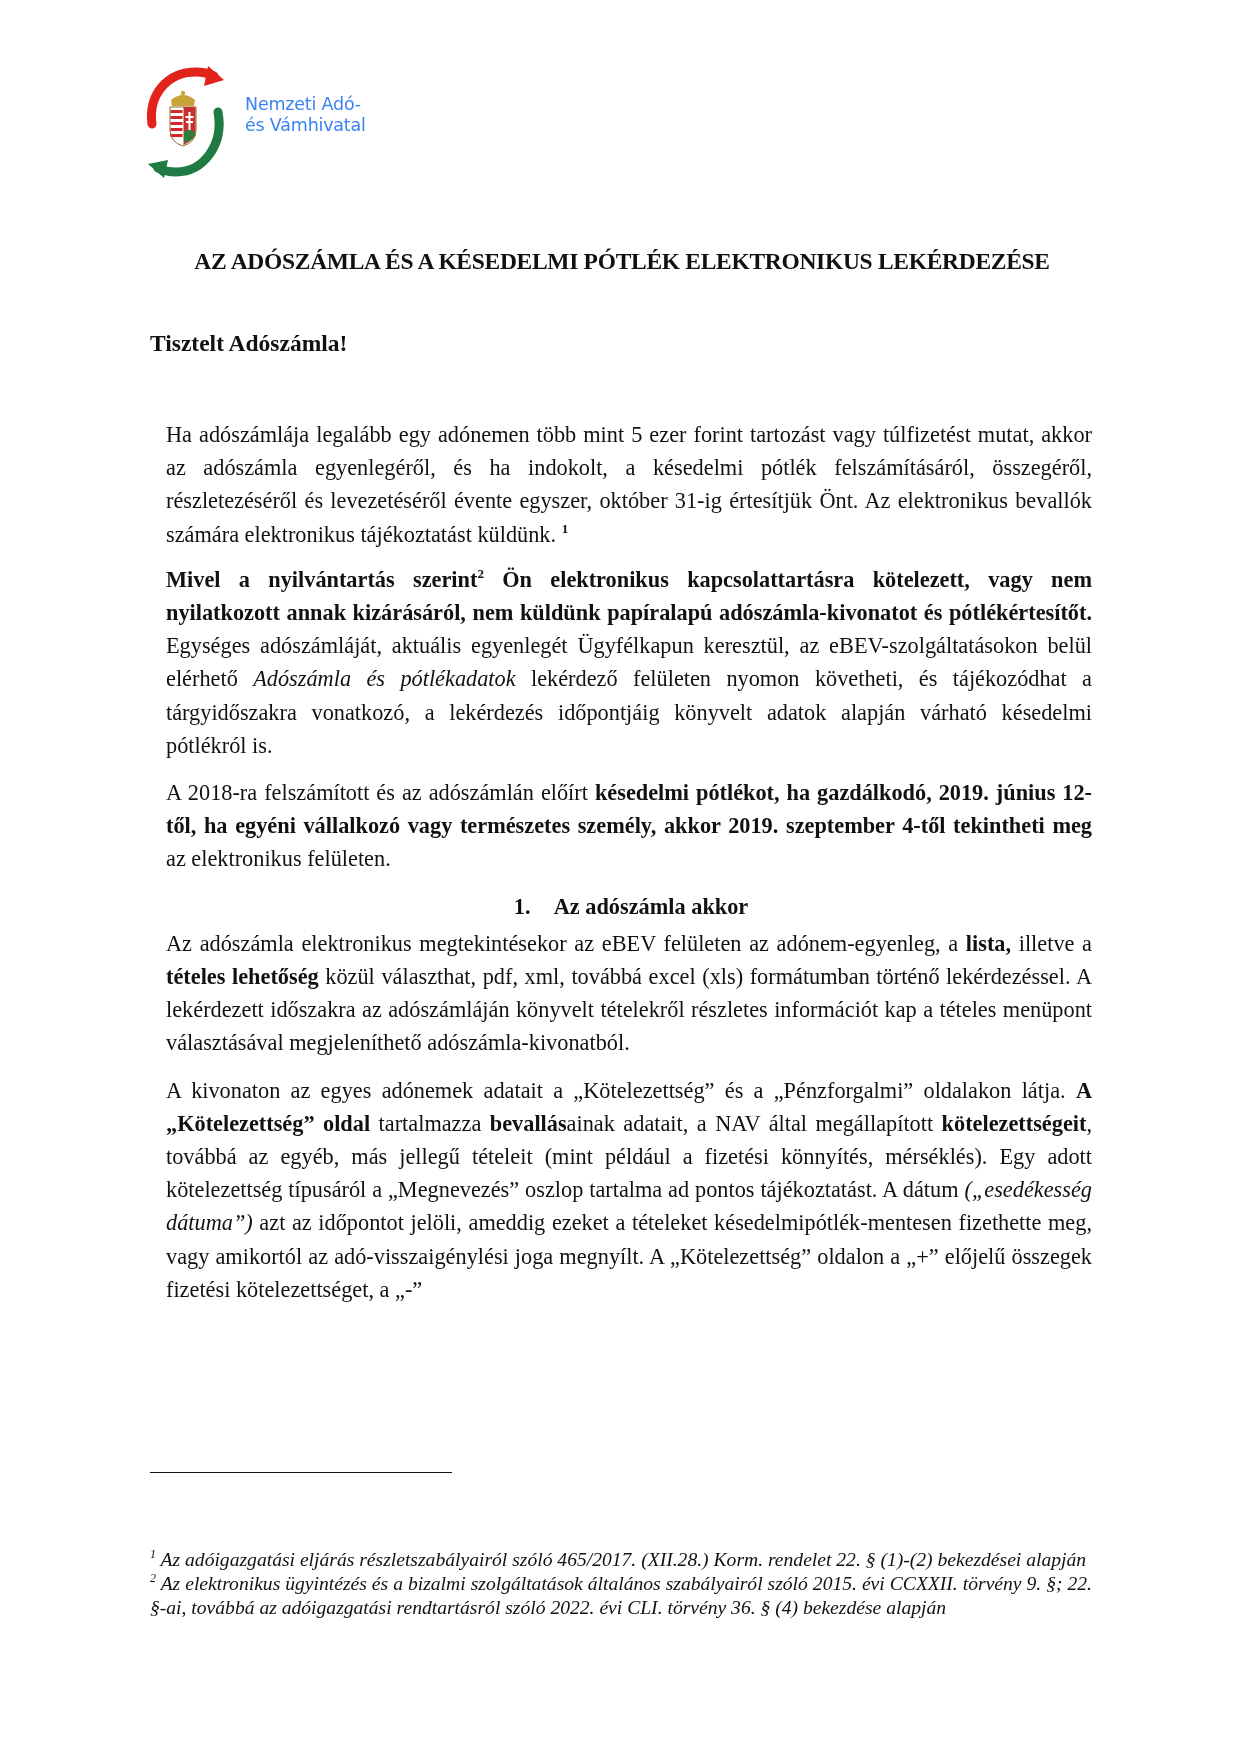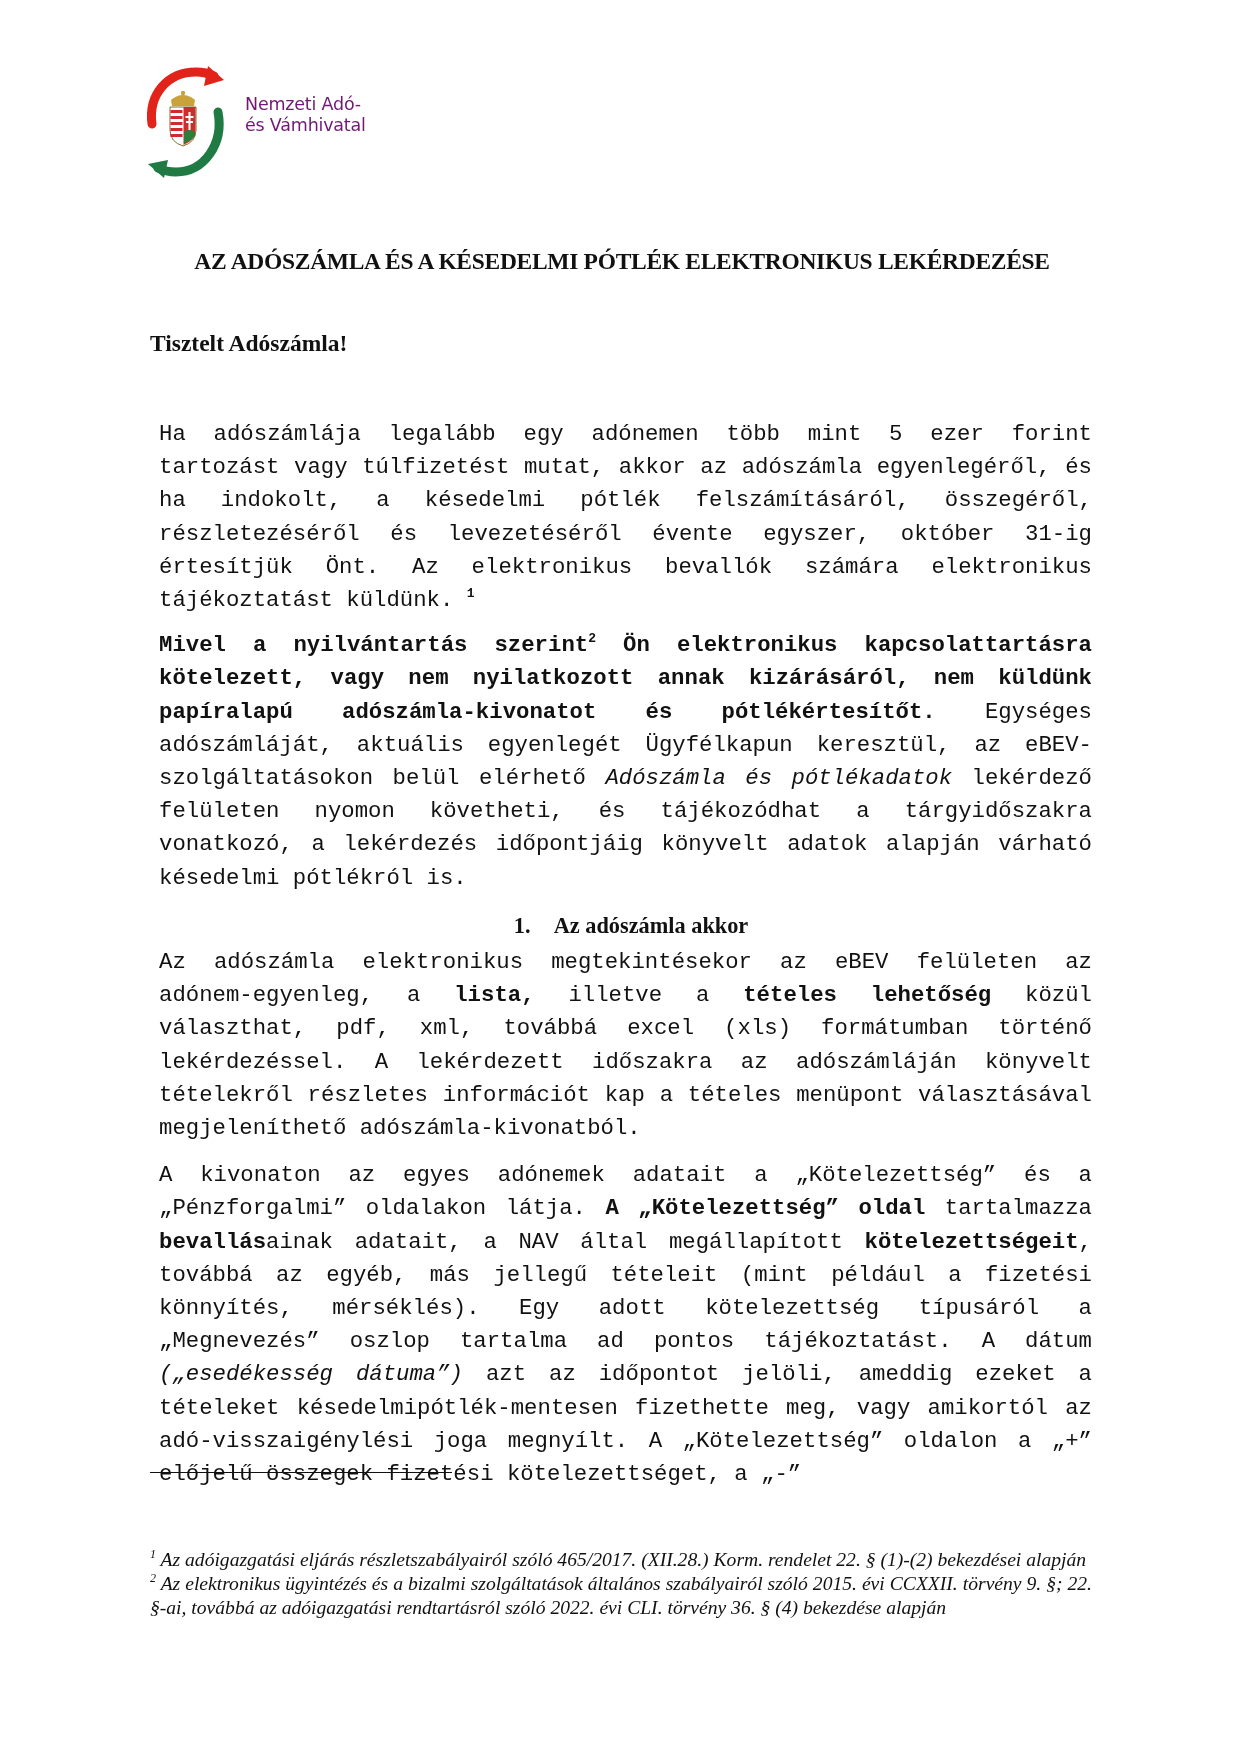--- a/index.html
+++ b/index.html
@@ -4,36 +4,36 @@
 <style>
   html, body { margin: 0; padding: 0; background: #ffffff; }
   body {
     width: 1240px; height: 1754px; position: relative; overflow: hidden;
     font-family: "Liberation Serif", serif; color: #111;
   }
   .logo { position: absolute; left: 138px; top: 64px; width: 300px; height: 118px; }
   .logo svg { position: absolute; left: 0; top: 0; }
   .logo-text {
     position: absolute; left: 107px; top: 30px;
-    font-family: "DejaVu Sans", sans-serif; font-size: 17.5px; line-height: 21px; color: #701a75;
+    font-family: "DejaVu Sans", sans-serif; font-size: 17.5px; line-height: 21px; color: #3b82f6;
     letter-spacing: -0.2px;
   }
   .title {
     position: absolute; left: 150px; top: 248px; width: 944px; text-align: center;
     font-weight: bold; font-size: 23.5px; letter-spacing: -0.3px; white-space: nowrap;
   }
   .greeting {
     position: absolute; left: 150px; top: 330px;
     font-weight: bold; font-size: 23.5px;
   }
   .body-text {
     position: absolute; left: 150px; top: 418px; width: 942px;
     font-size: 22.3px; line-height: 33.2px; text-align: justify;
   }
-  .body-text p { margin: 0 0 14px 9px; font-family: Liberation Mono, monospace; }
+  .body-text p { margin: 0 0 14px 16px; }
   .body-text p.first { margin-bottom: 12px; }
   sup { font-size: 13px; line-height: 0; vertical-align: 9px; font-weight: bold; }
   .section-heading {
     text-align: center; font-weight: bold; margin: 0 0 4px 0; padding-left: 20px;
   }
   .section-heading .num { display: inline-block; width: 40px; text-align: left; }
   .footnote-rule {
     position: absolute; left: 150px; top: 1472px; width: 302px; height: 0;
     border-top: 1.8px solid #111;
   }
@@ -79,20 +79,21 @@
 
 <div class="title">AZ ADÓSZÁMLA ÉS A KÉSEDELMI PÓTLÉK ELEKTRONIKUS LEKÉRDEZÉSE</div>
 
 <div class="greeting">Tisztelt Adószámla!</div>
 
 <div class="body-text">
   <p class="first"><span>Ha adószámlája legalább egy adónemen több mint 5 ezer forint tartozást vagy túlfizetést mutat, akkor az adószámla egyenlegéről, és ha indokolt, a késedelmi pótlék felszámításáról, összegéről, részletezéséről és levezetéséről évente egyszer, október 31-ig értesítjük Önt. Az elektronikus bevallók számára elektronikus tájékoztatást küldünk. </span><sup>1</sup></p>
 
   <p><b>Mivel a nyilvántartás szerint</b><sup>2</sup><b> Ön elektronikus kapcsolattartásra kötelezett, vagy nem nyilatkozott annak kizárásáról, nem küldünk papíralapú adószámla-kivonatot és pótlékértesítőt.</b><span> Egységes adószámláját, aktuális egyenlegét Ügyfélkapun keresztül, az eBEV-szolgáltatásokon belül elérhető </span><i>Adószámla és pótlékadatok</i><span> lekérdező felületen nyomon követheti, és tájékozódhat a tárgyidőszakra vonatkozó, a lekérdezés időpontjáig könyvelt adatok alapján várható késedelmi pótlékról is.</span></p>
 
+  <p><span>A 2018-ra felszámított és az adószámlán előírt </span><b>késedelmi pótlékot, ha gazdálkodó, 2019. június 12-től, ha egyéni vállalkozó vagy természetes személy, akkor 2019. szeptember 4-től tekintheti meg</b><span> az elektronikus felületen.</span></p>
 
 
   <div class="section-heading"><span class="num">1.</span><span>Az adószámla akkor</span></div>
 
   <p><span>Az adószámla elektronikus megtekintésekor az eBEV felületen az adónem-egyenleg, a </span><b>lista,</b><span> illetve a </span><b>tételes lehetőség</b><span> közül választhat, pdf, xml, továbbá excel (xls) formátumban történő lekérdezéssel. A lekérdezett időszakra az adószámláján könyvelt tételekről részletes információt kap a tételes menüpont választásával megjeleníthető adószámla-kivonatból.</span></p>
 
   <p><span>A kivonaton az egyes adónemek adatait a „Kötelezettség” és a „Pénzforgalmi” oldalakon látja. </span><b>A „Kötelezettség” oldal</b><span> tartalmazza </span><b>bevallás</b><span>ainak adatait, a NAV által megállapított </span><b>kötelezettségeit</b><span>, továbbá az egyéb, más jellegű tételeit (mint például a fizetési könnyítés, mérséklés). Egy adott kötelezettség típusáról a „Megnevezés” oszlop tartalma ad pontos tájékoztatást. A dátum </span><i>(„esedékesség dátuma”)</i><span> azt az időpontot jelöli, ameddig ezeket a tételeket késedelmipótlék-mentesen fizethette meg, vagy amikortól az adó-visszaigénylési joga megnyílt. A „Kötelezettség” oldalon a „+” előjelű összegek fizetési kötelezettséget, a „-”</span></p>
 </div>
 
 <div class="footnote-rule"></div>

